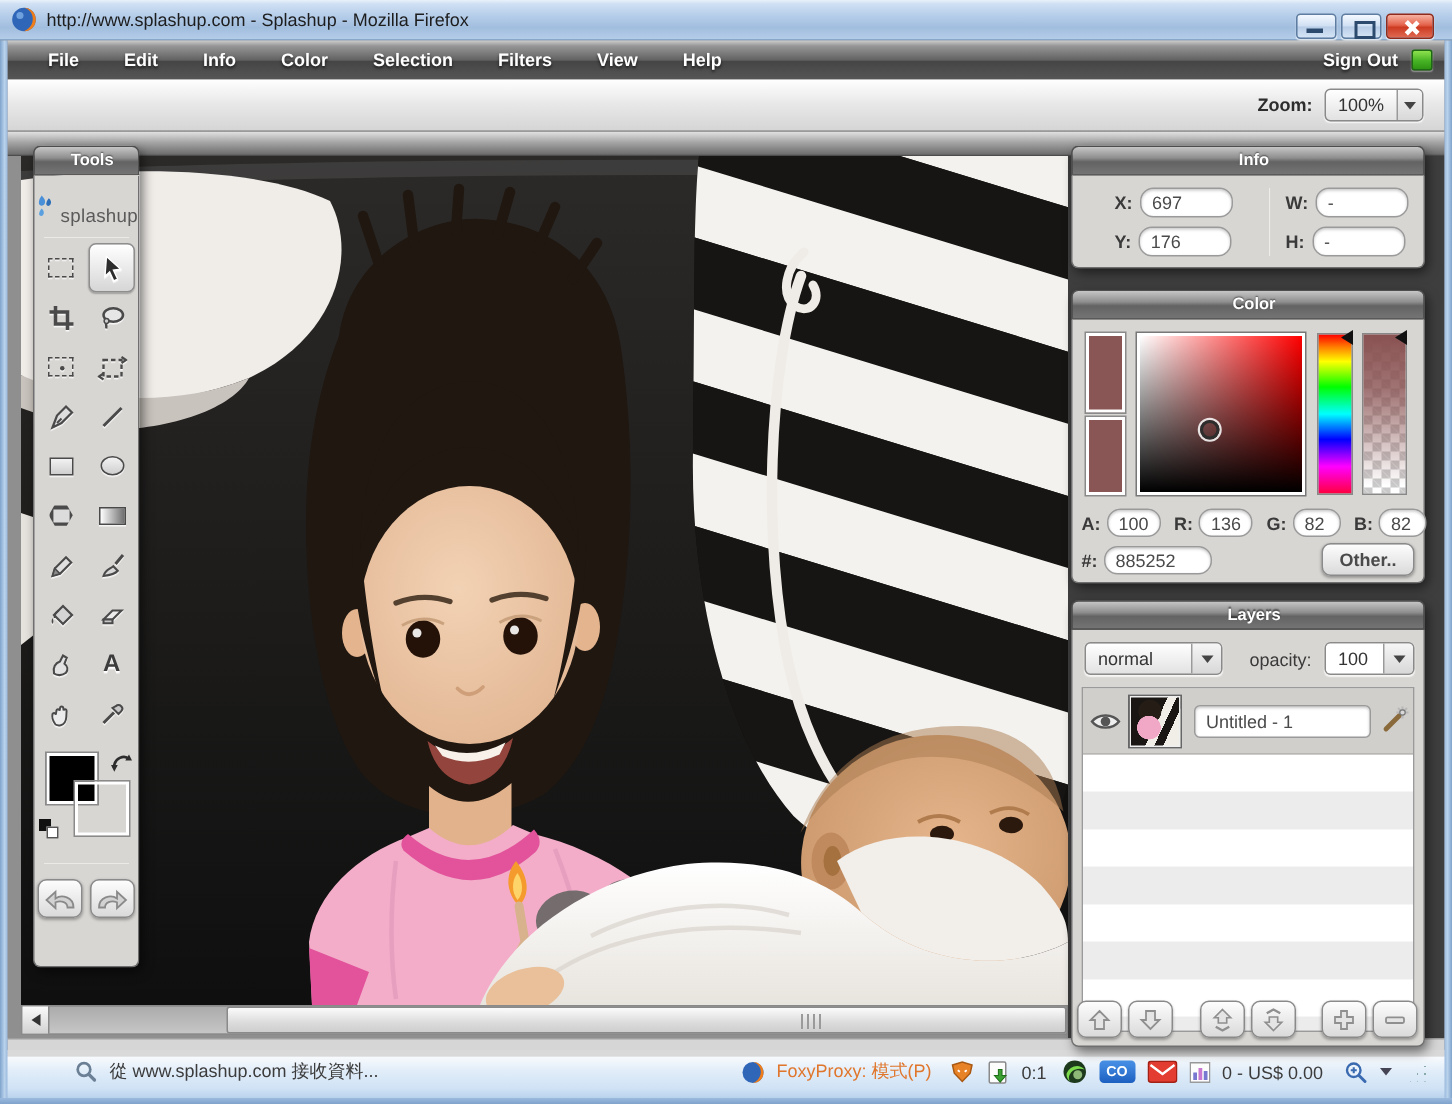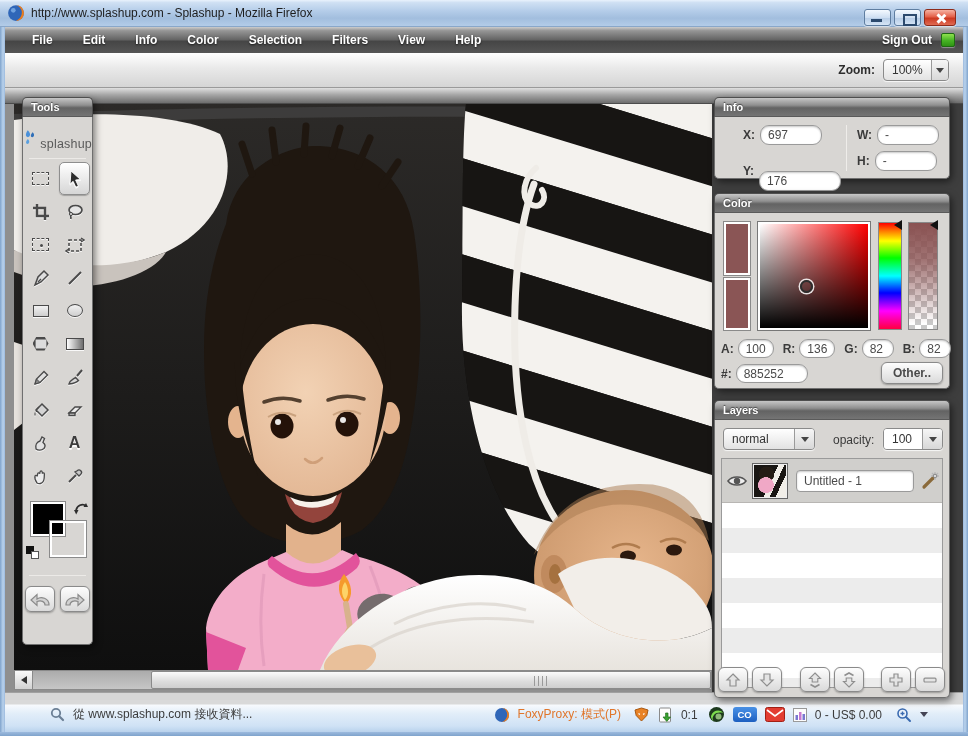--- a/index.html
+++ b/index.html
@@ -69,21 +69,21 @@
   .hs-thumb { position:absolute; left:136px; right:0; top:0; height:18px; border:1px solid #8a8a8a; border-radius:2px;
     background:linear-gradient(180deg,#fbfbfb,#dcdcdc 60%,#cecece); }
   .hs-grip { position:absolute; left:382px; top:4px; width:16px; height:10px;
     background:repeating-linear-gradient(90deg,#9a9a9a 0 1.5px,transparent 1.5px 4px); }
 
   
   .panel { position:absolute; z-index:20; border-radius:6px; box-shadow:2px 3px 7px rgba(0,0,0,.5); }
   .phead { height:20px; border:1px solid #4e4e4e; border-bottom:1px solid #5a5a5a; border-radius:5px 5px 0 0;
     background:linear-gradient(180deg,#c6c6c6 0%,#8f8f8f 40%,#636363 55%,#747474 100%);
     color:#fff; font-weight:bold; font-size:11px; line-height:19px; padding-left:8px;
-    text-shadow:0 -1px 1px rgba(0,0,0,.55); }
+    text-shadow:0 -1px 1px rgba(0,0,0,.55);text-align:center; }
   .pbody { position:relative; background:#d8d6d3; border:1px solid #6f6f6f; border-top:none; border-radius:0 0 5px 5px; }
   .flabel { font-weight:bold; font-size:12px; color:#3a3a3a; }
   .inp { background:#fff; border:1px solid #9a9a9a; border-radius:9px; height:20px; font-size:12px; color:#4a4a4a;
          padding:0 7px; box-shadow:inset 0 1px 2px rgba(0,0,0,.22); font-family:"Liberation Sans",sans-serif; }
   .pbtn { background:linear-gradient(180deg,#fdfdfd,#dadada); border:1px solid #8a8a8a; border-radius:6px;
           font-weight:bold; font-size:12px; color:#4a4a4a; box-shadow:0 1px 2px rgba(0,0,0,.3);
           display:flex; align-items:center; justify-content:center; }
 
   
   .tools-panel { left:22px; top:97px; width:71px; }
@@ -499,21 +499,21 @@
 
   <div class="panel info-panel">
     <div class="phead">Info</div>
     <div class="pbody info-body">
       <div class="irow" style="left:28px; top:8px;">
         <span class="flabel">X:</span>
         <input class="inp" style="width: 62px;" value="697">
       </div>
       <div class="irow" style="left:28px; top:34px;">
         <span class="flabel">Y:</span>
-        <input class="inp" style="width: 82px; margin-top: 20px;" value="176">
+        <input class="inp" style="width: 62px;" value="176">
       </div>
       <div class="vdiv"></div>
       <div class="irow" style="left:142px; top:8px;">
         <span class="flabel">W:</span>
         <input class="inp" style="width: 62px;" value="-">
       </div>
       <div class="irow" style="left:142px; top:34px;">
         <span class="flabel">H:</span>
         <input class="inp" style="width: 62px;" value="-">
       </div>

